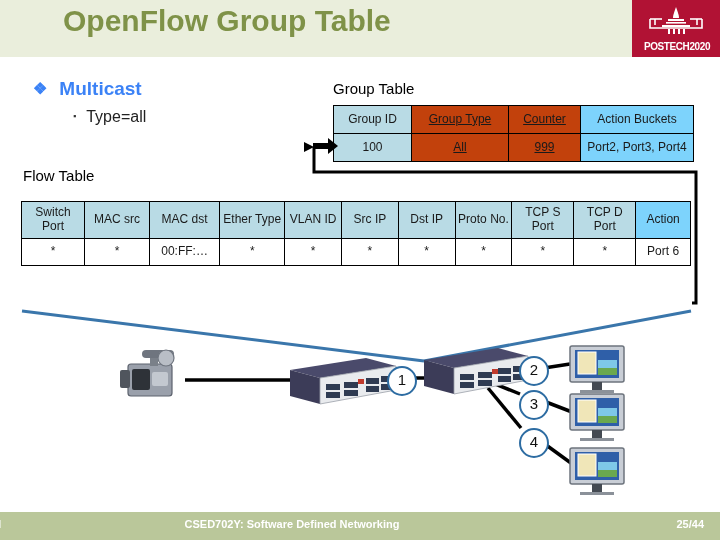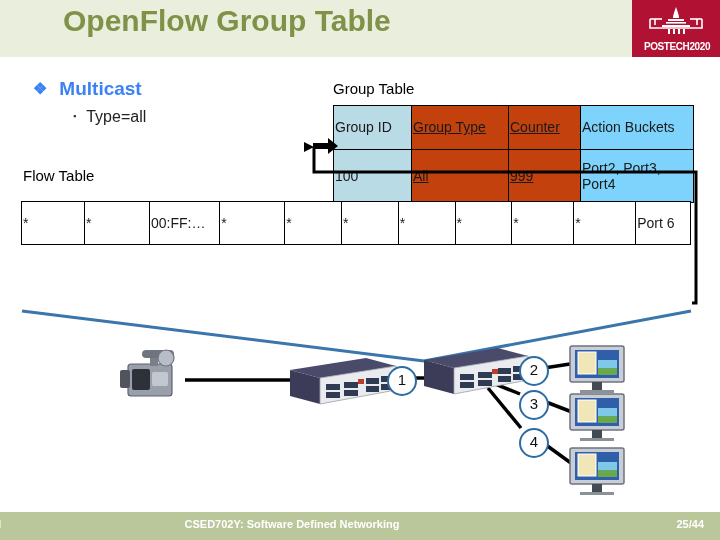--- a/index.html
+++ b/index.html
@@ -36,22 +36,22 @@
   #bullet1 .dia{font-size:16px;margin-right:12px;vertical-align:1px;}
   #bullet2{
     position:absolute;left:73px;top:108px;
     font-size:16px;color:#222;white-space:nowrap;
   }
   #bullet2 .sq{font-size:9px;margin-right:10px;vertical-align:3px;color:#333;}
   
   .tbl-title{position:absolute;font-size:15px;font-weight:normal;color:#000;}
   table.grid{border-collapse:collapse;position:absolute;table-layout:fixed;}
   table.grid td{
-    border:1.5px solid #000;text-align:left;vertical-align:middle;
-    font-size:14px;color:#1a1a1a;line-height:1.15;padding:10px 1px;
+    border:1.5px solid #000;text-align:center;vertical-align:middle;
+    font-size:12px;color:#1a1a1a;line-height:1.15;padding:2px 1px;
   }
   .c-blue{background:#b9dbe5;}
   .c-yellow{background:#c2410c;text-decoration:underline;}
   .c-olive{background:#7dd3fc;}
   .c-white{background:#ffffff;}
   .c-peach{background:#fbd3b0;}
   
   #group-title{left:333px;top:80px;}
   #group-table{left:333px;top:105px;width:360px;}
   #group-table td{height:23px;}
@@ -152,20 +152,33 @@
       <col style="width:63px">
     <col style="width:55px">
       <col style="width:55px">
       <col style="width:55px">
       <col style="width:55px">
     <col style="width:60px">
       <col style="width:60px">
       <col style="width:53px">
   </colgroup>
   <tbody>
+    <tr class="hdr">
+      <td class="c-blue">Switch Port</td>
+      <td class="c-blue">MAC src</td>
+      <td class="c-blue">MAC dst</td>
+      <td class="c-blue">Ether Type</td>
+      <td class="c-blue">VLAN ID</td>
+      <td class="c-blue">Src IP</td>
+      <td class="c-blue">Dst IP</td>
+      <td class="c-blue">Proto No.</td>
+      <td class="c-blue">TCP S Port</td>
+      <td class="c-blue">TCP D Port</td>
+      <td class="c-olive">Action</td>
+    </tr>
     <tr class="r1">
       <td class="c-white">*</td>
       <td class="c-white">*</td>
       <td class="c-white">00:FF:…</td>
       <td class="c-white">*</td>
       <td class="c-white">*</td>
       <td class="c-white">*</td>
       <td class="c-white">*</td>
       <td class="c-white">*</td>
       <td class="c-white">*</td>

